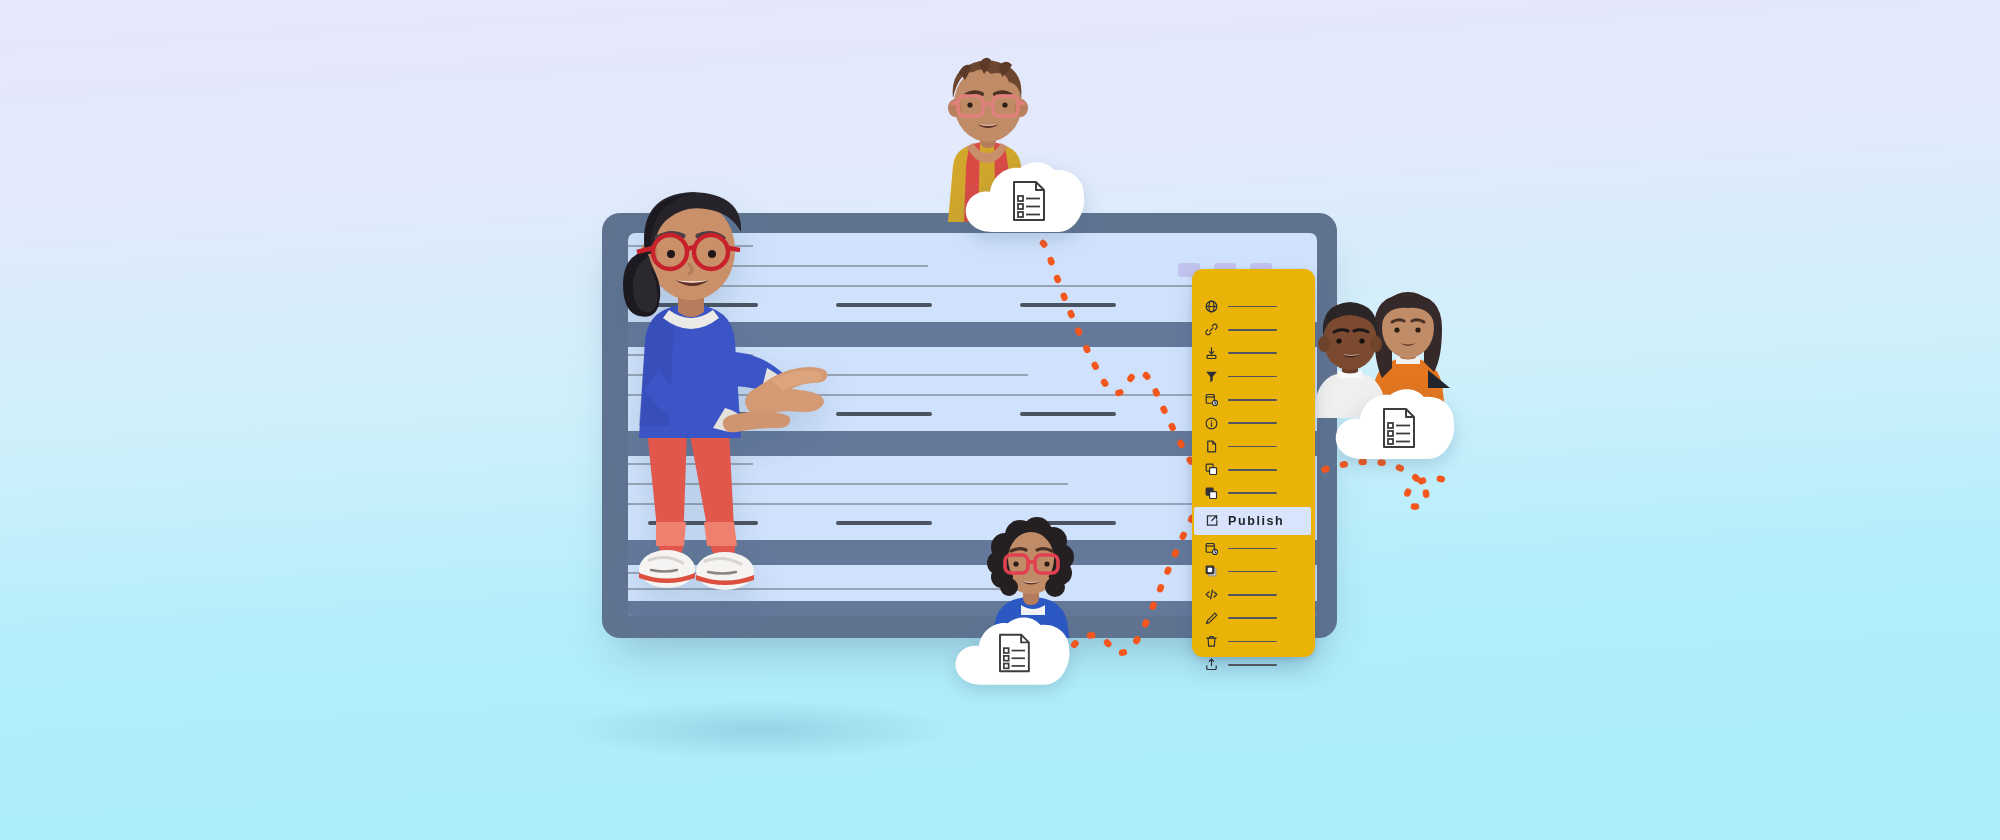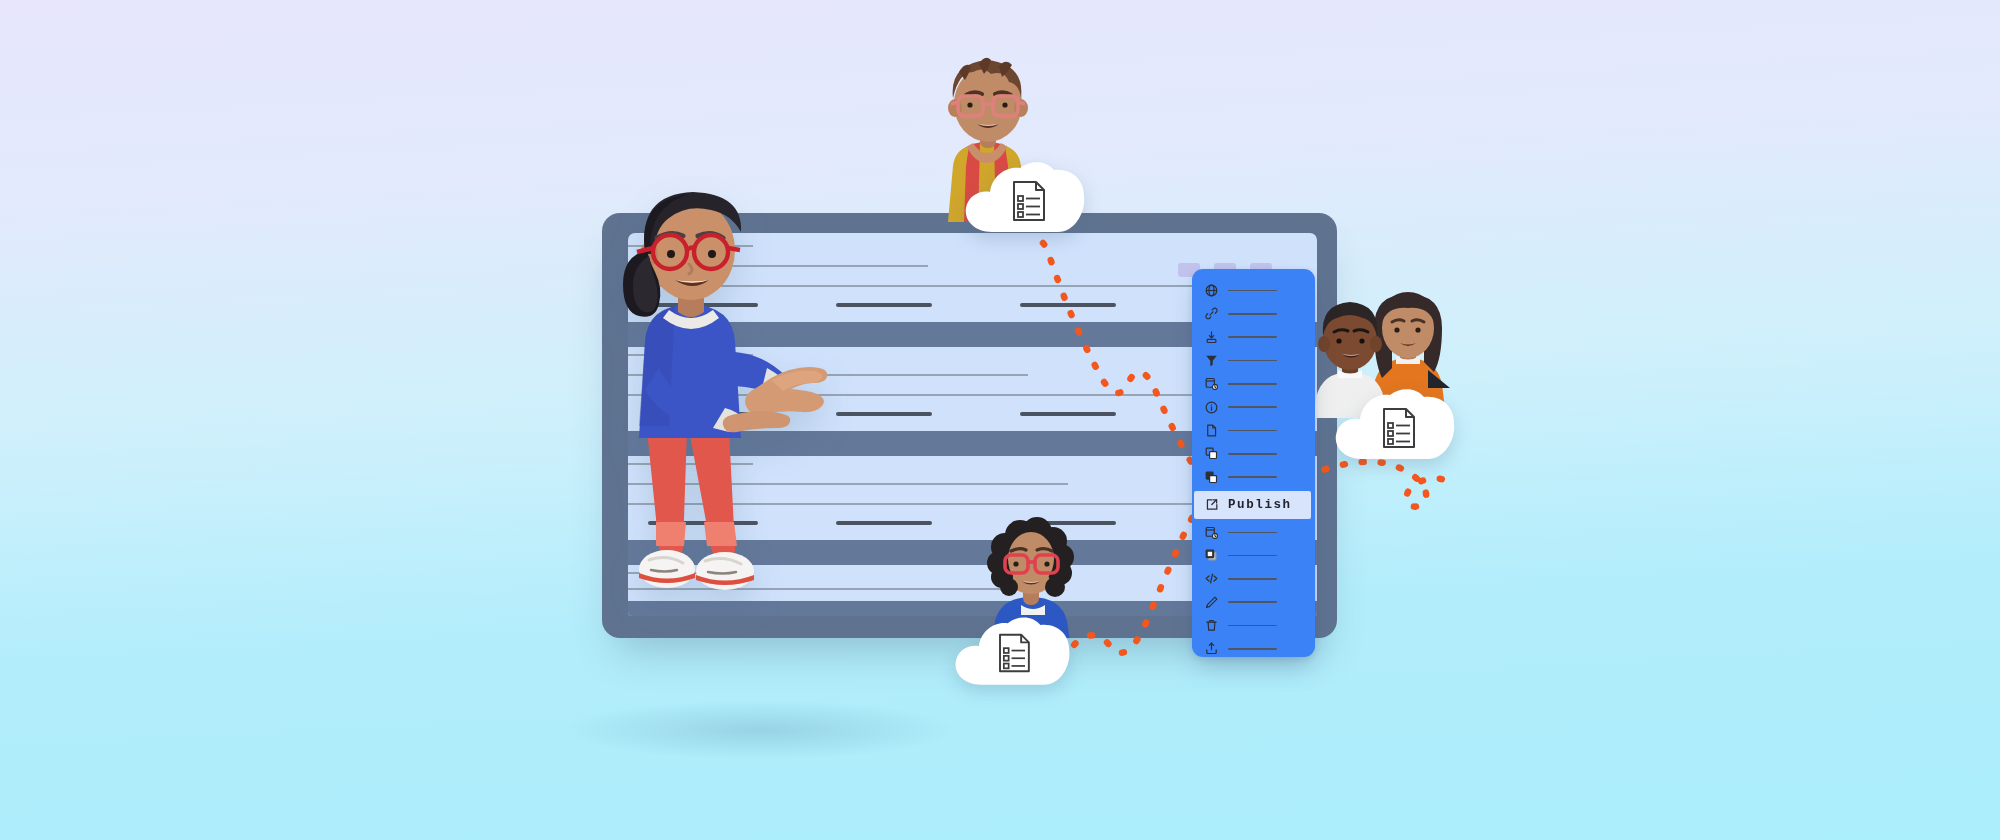--- a/index.html
+++ b/index.html
@@ -33,26 +33,25 @@
 
   
   .tabstrip { position: absolute; top: 263px; left: 1178px; display: flex; gap: 14px; z-index: 6; }
   .tabstrip .tab { width: 22px; height: 14px; border-radius: 3px; background: #c2c2ee; }
 
   
   .ctx-menu {
     position: absolute;
     left: 1192px; top: 269px;
     width: 123px; height: 388px;
-    background: #3b82f6;
+    background: #eab308;
     border-radius: 11px;
     box-shadow: 0 14px 26px -6px rgba(55,80,110,.28), 0 2px 6px rgba(55,80,110,.14);
-    padding: 10px 0 8px 0;
+    padding: 26px 0 8px 0;
     z-index: 8;
-    font-family: Liberation Mono, monospace;
   }
   .ctx-row {
     display: flex; align-items: center;
     height: 23.3px;
     padding-left: 12px;
     gap: 9px;
   }
   .ctx-row .ic { width: 15px; height: 15px; flex: 0 0 15px; display: block; color: #2c2f36; }
   .ctx-row .ic svg { width: 15px; height: 15px; display: block; }
   .ctx-row .rule { width: 49px; height: 1.6px; background: #51555d; border-radius: 1px; }

